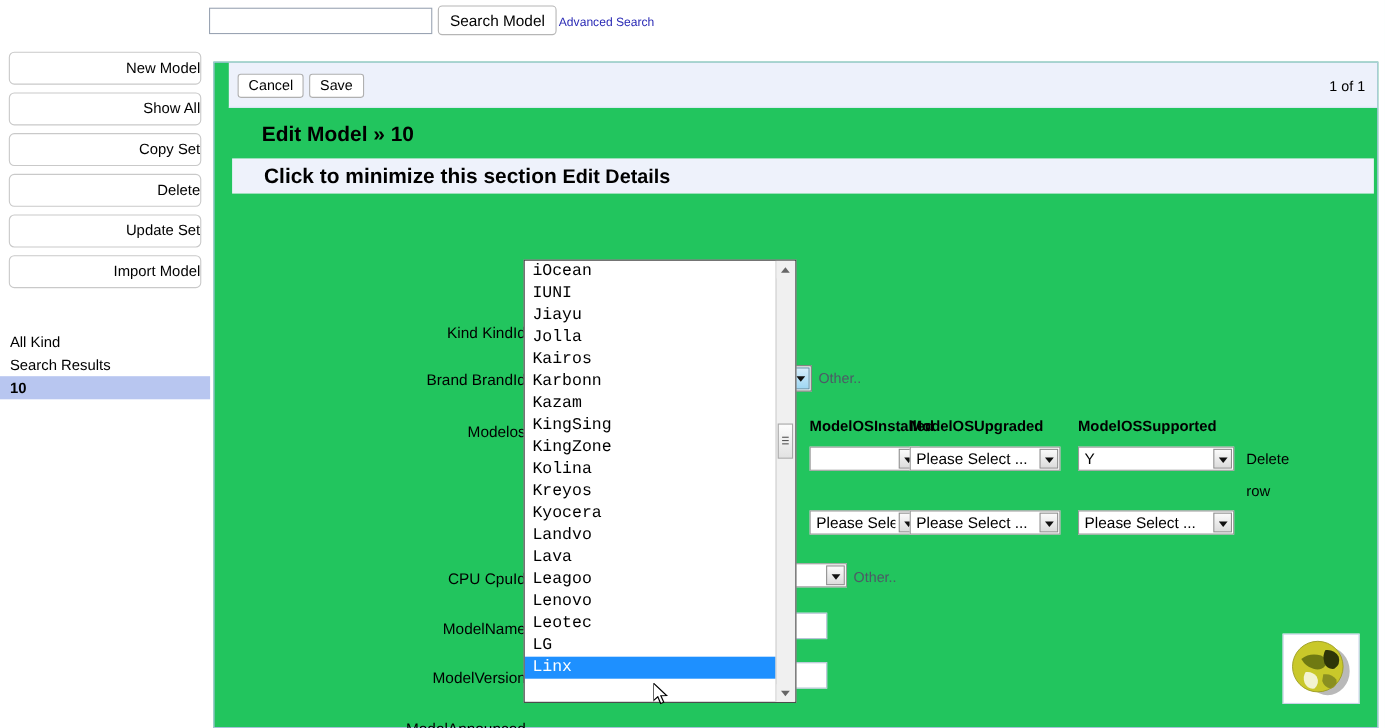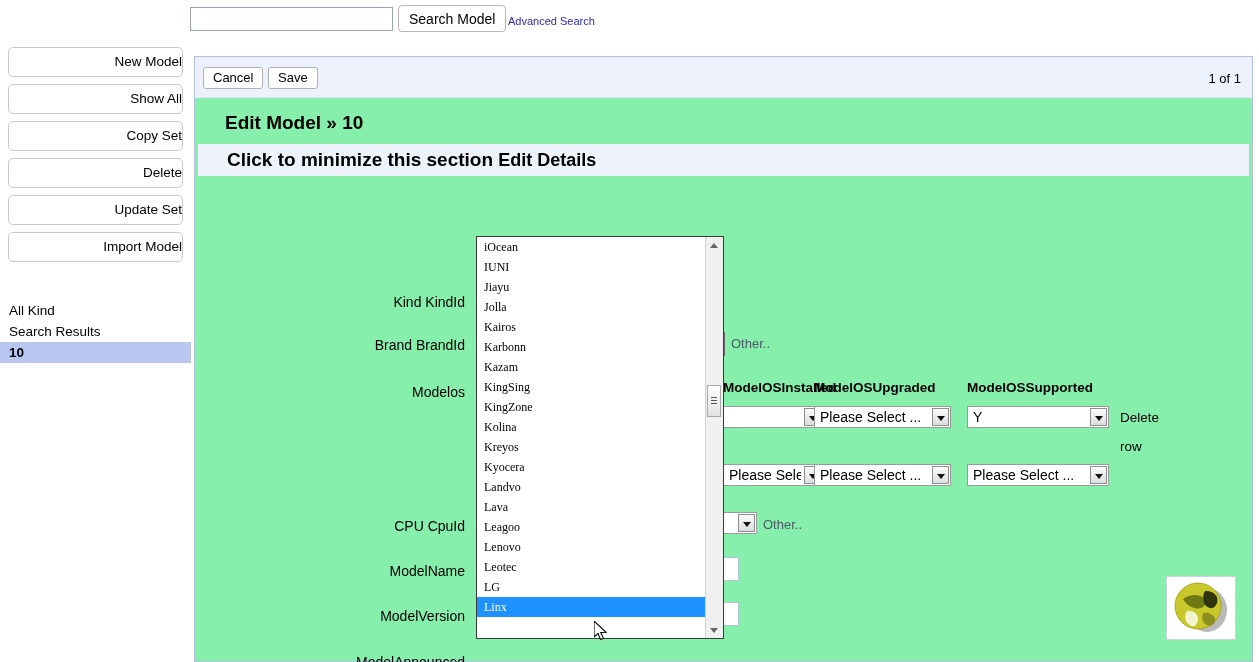--- a/index.html
+++ b/index.html
@@ -48,21 +48,21 @@
     font-size: 13.5px; color: #000; cursor: pointer;
     font-family: "Liberation Sans", sans-serif;
   }
   .side-list-item.selected { background: #b8c6f0; font-weight: bold; }
 
   
   .panel {
     position: absolute; left: 194px; top: 56px;
     width: 1059px; height: 606px;
     border: 1px solid #b4c2e8; border-top: 1px solid #b4c2e8;
-    background: #86efac; box-sizing: border-box;
+    background: #22c55e; box-sizing: border-box; padding-left: 13px;
   }
   .panel-toolbar {
     position: relative; height: 40px;
     background: #edf1fb; border-bottom: 1px solid #dfe6f7;
   }
   .tool-btn {
     position: absolute; top: 10px; height: 22px; padding: 0 9px;
     background: #fff; border: 1px solid #b0b0b0; border-radius: 3px;
     font-family: "Liberation Sans", sans-serif; font-size: 13px; color: #000;
     cursor: pointer; line-height: 20px;
@@ -144,21 +144,21 @@
   
   .dropdown {
     position: absolute; left: 476px; top: 236px;
     width: 248px; height: 403px;
     background: #fff; border: 1px solid #3a3a3a;
     box-sizing: border-box; overflow: hidden; z-index: 60;
   }
   .dd-list { position: absolute; left: 0; top: 0; right: 17px; bottom: 0; }
   .dd-item {
     height: 20px; line-height: 20px; padding-left: 7px;
-    font-size: 12px; color: #000; font-family: Liberation Serif, serif;
+    font-size: 15px; color: #000; font-family: Liberation Mono, monospace;
     white-space: nowrap; cursor: pointer;
   }
   .dd-item.sel-opt { background: #1e90ff; color: #fff; }
   .dd-scroll {
     position: absolute; right: 0; top: 0; width: 17px; bottom: 0;
     background: #f0f0f0; border-left: 1px solid #d0d0d0;
   }
   .dd-arrow-up, .dd-arrow-dn {
     position: absolute; left: 0; width: 16px; height: 16px;
     background: #f0f0f0; cursor: pointer;

